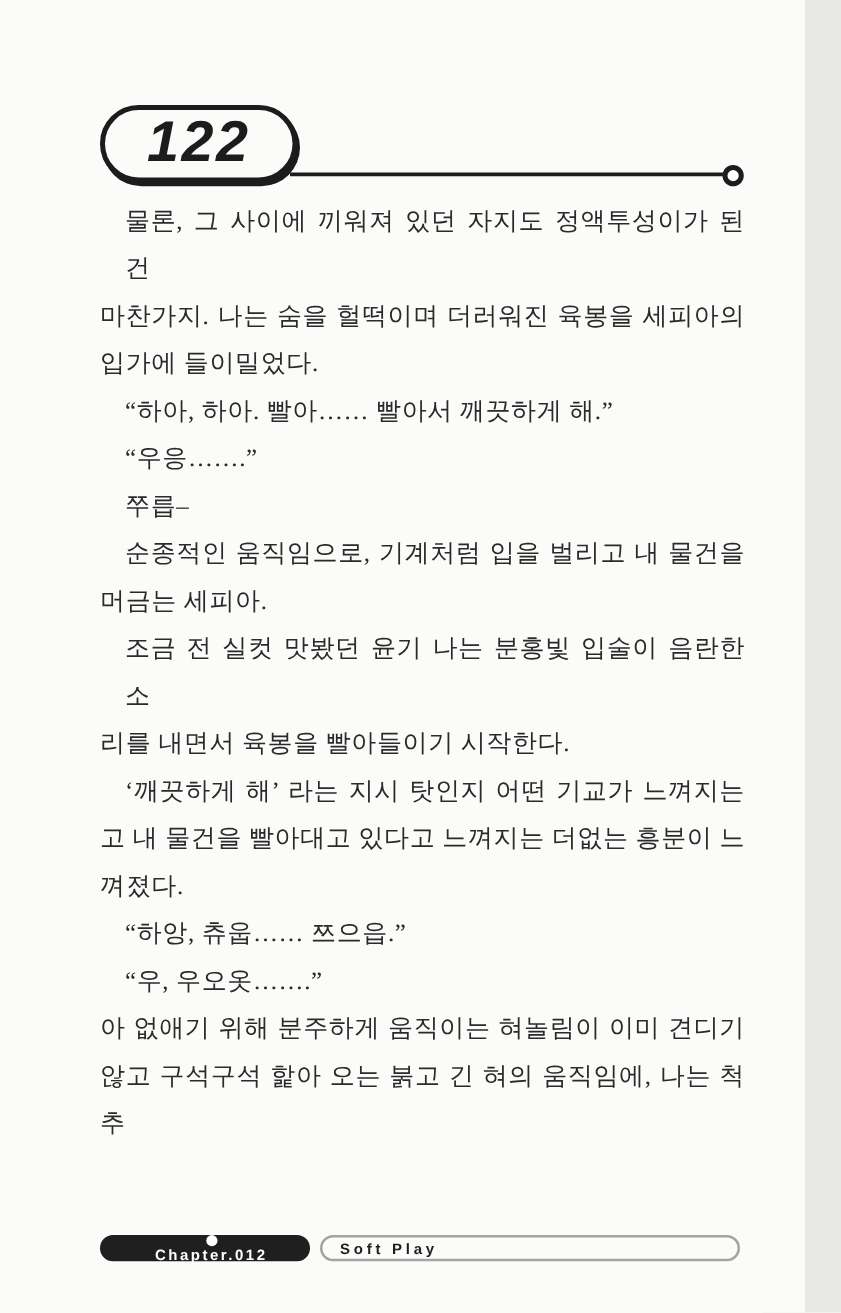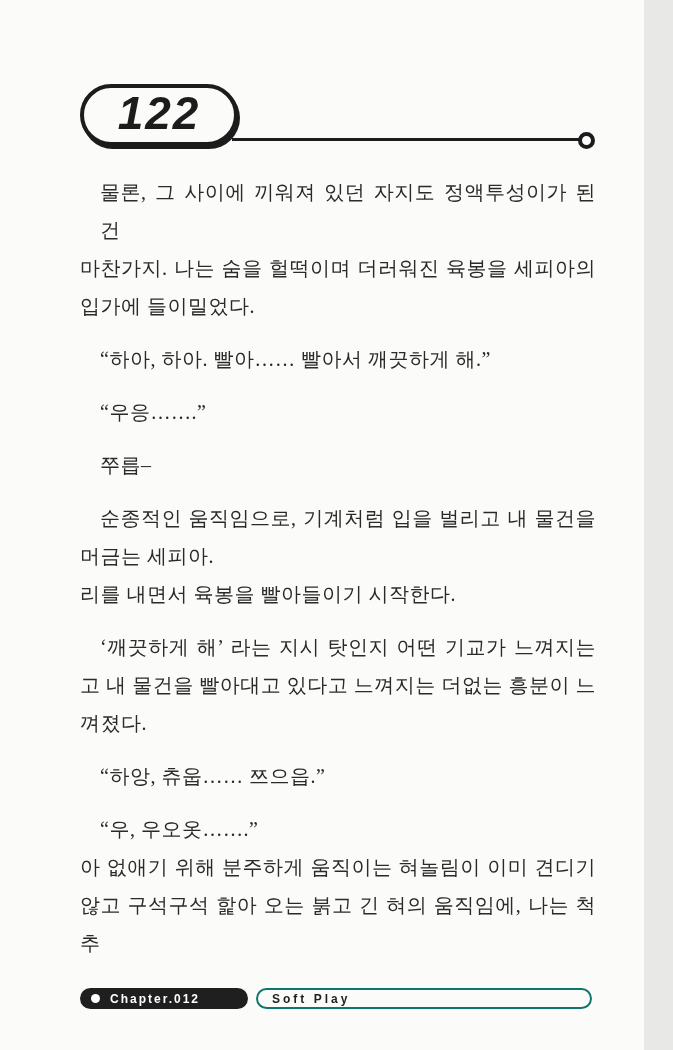--- a/index.html
+++ b/index.html
@@ -70,36 +70,35 @@
     text-align:left;
   }
   .text-line.fill{
     white-space:normal;
     text-align:justify;
     text-align-last:justify;
   }
   .text-line.first{
     padding-left:20px;
     box-sizing:border-box;
-    margin-top:15px;
   }
 
   
   .footer{
     position:absolute;
     left:0; top:988px;
     width:673px; height:24px;
   }
   .chapter-pill{
     position:absolute;
     left:80px; top:0;
     width:168px; height:21px;
     background:#1f1f1f;
     border-radius:11px;
-    display:flex; align-items:center;
+    display:flex; align-items:center;flex-direction:column;
   }
   .chapter-dot{
     width:9px; height:9px;
     border-radius:50%;
     background:#ffffff;
     margin-left:11px;
     flex:0 0 auto;
   }
   .chapter-label{
     font-family:"Liberation Sans","DejaVu Sans",sans-serif;
@@ -107,21 +106,21 @@
     font-weight:bold;
     letter-spacing:2px;
     color:#ffffff;
     margin-left:10px;
     white-space:nowrap;
   }
   .section-pill{
     position:absolute;
     left:256px; top:0;
     width:332px; height:17px;
-    border:2px solid #0f766e;
+    border:2px solid #a3a3a3;
     border-radius:11px;
     background:#fbfbf9;
     display:flex; align-items:center;
   }
   .section-label{
     font-family:"Liberation Sans","DejaVu Sans",sans-serif;
     font-size:12px;
     font-weight:bold;
     letter-spacing:3px;
     color:#1f1f1f;
@@ -142,20 +141,21 @@
 
   <div class="body-text">
       <div class="text-line first fill">물론, 그 사이에 끼워져 있던 자지도 정액투성이가 된 건</div>
       <div class="text-line fill">마찬가지. 나는 숨을 헐떡이며 더러워진 육봉을 세피아의</div>
       <div class="text-line">입가에 들이밀었다.</div>
       <div class="text-line first">“하아, 하아. 빨아…… 빨아서 깨끗하게 해.”</div>
       <div class="text-line first">“우응…….”</div>
       <div class="text-line first">쭈릅–</div>
       <div class="text-line first fill">순종적인 움직임으로, 기계처럼 입을 벌리고 내 물건을</div>
       <div class="text-line">머금는 세피아.</div>
+      <div class="text-line first fill">조금 전 실컷 맛봤던 윤기 나는 분홍빛 입술이 음란한 소</div>
       <div class="text-line">리를 내면서 육봉을 빨아들이기 시작한다.</div>
       <div class="text-line first fill">‘깨끗하게 해’ 라는 지시 탓인지 어떤 기교가 느껴지는</div>
       <div class="text-line fill">고 내 물건을 빨아대고 있다고 느껴지는 더없는 흥분이 느</div>
       <div class="text-line">껴졌다.</div>
       <div class="text-line first">“하앙, 츄웁…… 쯔으읍.”</div>
       <div class="text-line first">“우, 우오옷…….”</div>
       <div class="text-line fill">아 없애기 위해 분주하게 움직이는 혀놀림이 이미 견디기</div>
       <div class="text-line fill">않고 구석구석 핥아 오는 붉고 긴 혀의 움직임에, 나는 척추</div>
     </div>
 

